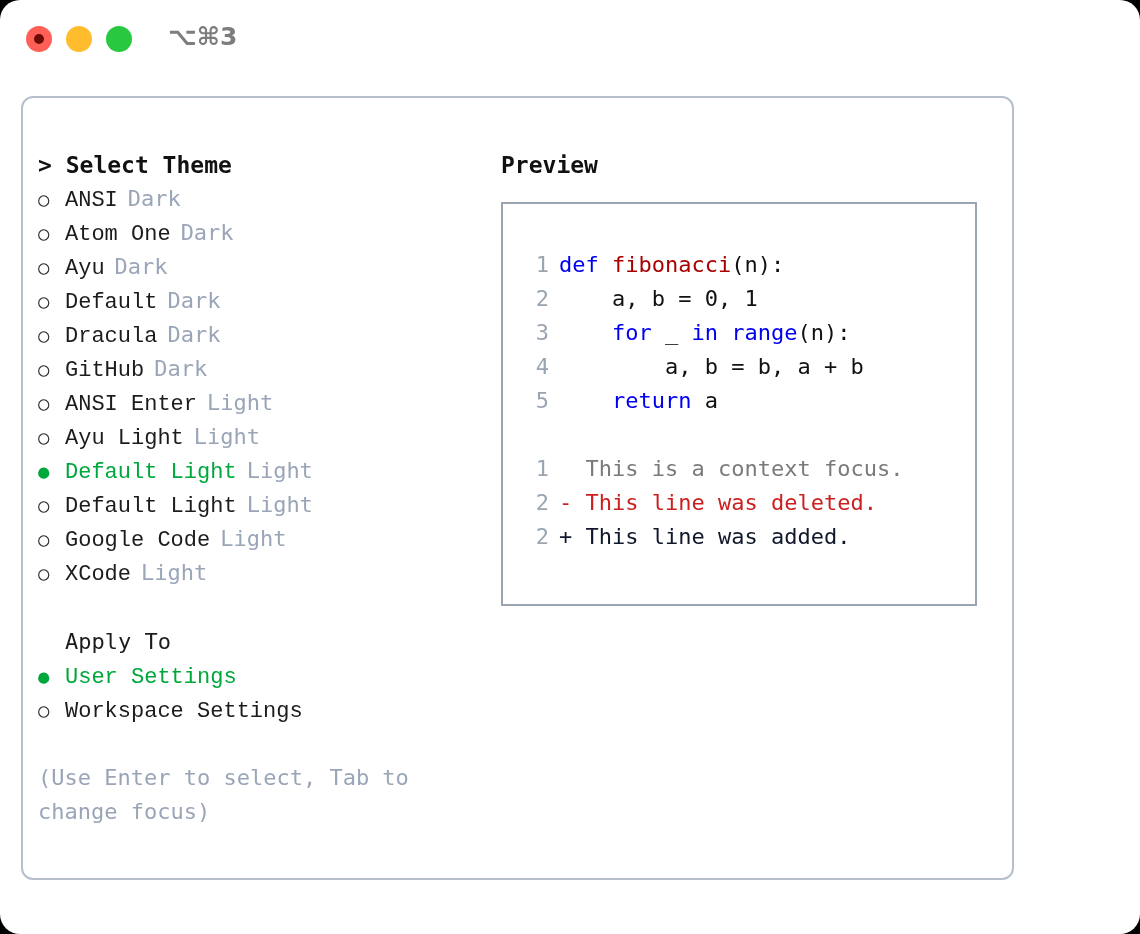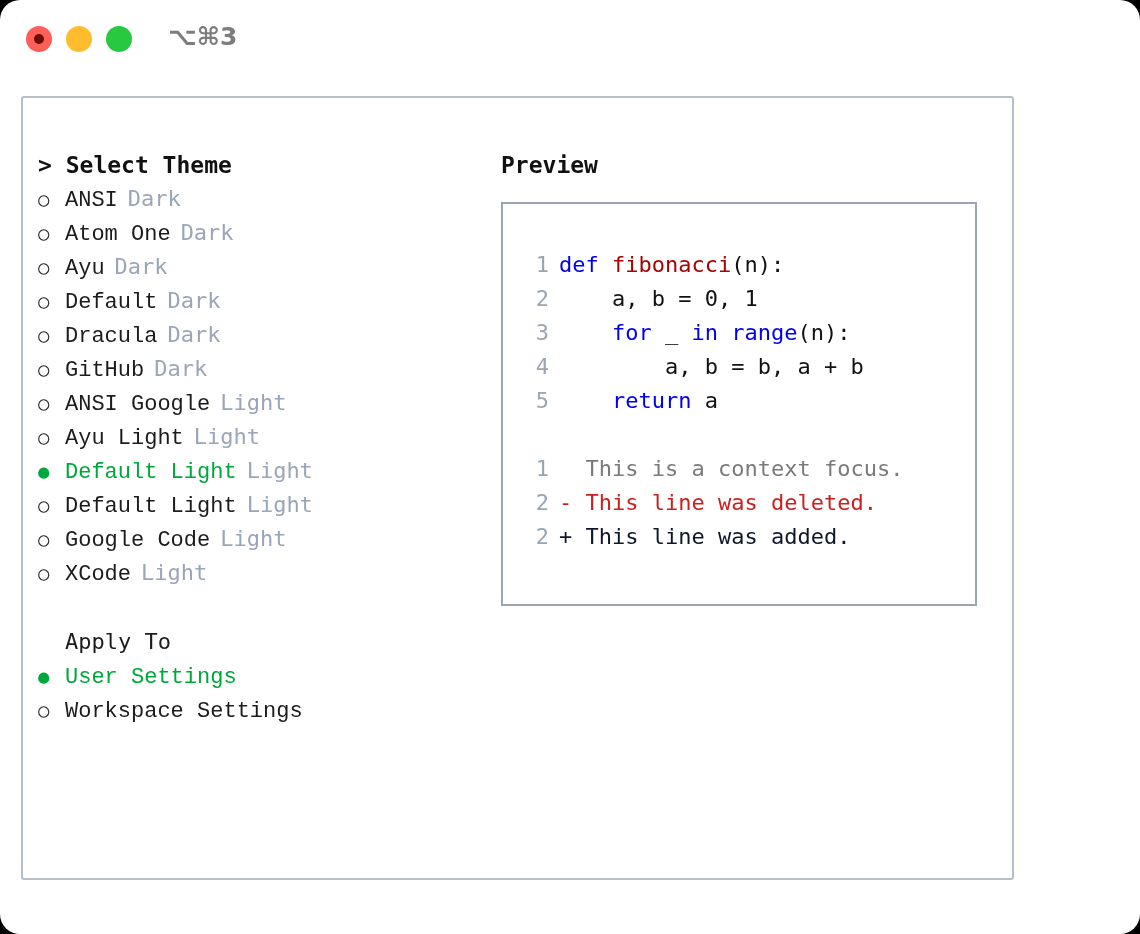--- a/index.html
+++ b/index.html
@@ -63,21 +63,21 @@
   }
 
   
   #main-panel {
     position: absolute;
     left: 21px;
     top: 96px;
     width: 993px;
     height: 784px;
     border: 2px solid #b6bfcb;
-    border-radius: 3px;
+    border-radius: 12px;
     box-sizing: border-box;
     background: #ffffff;
   }
 
   
   #theme-column {
     position: absolute;
     left: 15px;
     top: 50px;
     width: 450px;
@@ -209,36 +209,37 @@
 
       <div id="select-theme-heading">&gt; Select Theme</div>
 
       <div id="theme-list">
           <div class="theme-row"><span class="marker">○</span><span class="theme-name">ANSI</span><span class="theme-tag">Dark</span></div>
           <div class="theme-row"><span class="marker">○</span><span class="theme-name">Atom One</span><span class="theme-tag">Dark</span></div>
           <div class="theme-row"><span class="marker">○</span><span class="theme-name">Ayu</span><span class="theme-tag">Dark</span></div>
           <div class="theme-row"><span class="marker">○</span><span class="theme-name">Default</span><span class="theme-tag">Dark</span></div>
           <div class="theme-row"><span class="marker">○</span><span class="theme-name">Dracula</span><span class="theme-tag">Dark</span></div>
           <div class="theme-row"><span class="marker">○</span><span class="theme-name">GitHub</span><span class="theme-tag">Dark</span></div>
-          <div class="theme-row"><span class="marker">○</span><span class="theme-name">ANSI Google</span><span class="theme-tag">Light</span></div>
+          <div class="theme-row"><span class="marker">○</span><span class="theme-name">ANSI Enter</span><span class="theme-tag">Light</span></div>
           <div class="theme-row"><span class="marker">○</span><span class="theme-name">Ayu Light</span><span class="theme-tag">Light</span></div>
           <div class="theme-row is-selected"><span class="marker selected">●</span><span class="theme-name">Default Light</span><span class="theme-tag">Light</span></div>
           <div class="theme-row"><span class="marker">○</span><span class="theme-name">Default Light</span><span class="theme-tag">Light</span></div>
           <div class="theme-row"><span class="marker">○</span><span class="theme-name">Google Code</span><span class="theme-tag">Light</span></div>
           <div class="theme-row"><span class="marker">○</span><span class="theme-name">XCode</span><span class="theme-tag">Light</span></div>
         </div>
 
       <div id="apply-to-block">
         <div id="apply-to-heading">Apply To</div>
         <div id="apply-to-list">
             <div class="theme-row is-selected"><span class="marker selected">●</span><span class="theme-name">User Settings</span></div>
             <div class="theme-row"><span class="marker">○</span><span class="theme-name">Workspace Settings</span></div>
           </div>
       </div>
 
+      <div id="hint-text">(Use Enter to select, Tab to change focus)</div>
     </div>
 
     <div id="preview-column">
       <div id="preview-heading">Preview</div>
 
       <div id="code-box">
         <div id="code-lines">
             <div class="code-line"><span class="ln">1</span><span class="code-text"><span class="tok-kw">def </span><span class="tok-fn">fibonacci</span><span class="tok-plain">(n):</span></span></div>
             <div class="code-line"><span class="ln">2</span><span class="code-text"><span class="tok-plain">    a, b = 0, 1</span></span></div>
             <div class="code-line"><span class="ln">3</span><span class="code-text"><span class="tok-plain">    </span><span class="tok-kw">for</span><span class="tok-plain"> _ </span><span class="tok-kw">in </span><span class="tok-kw">range</span><span class="tok-plain">(n):</span></span></div>

